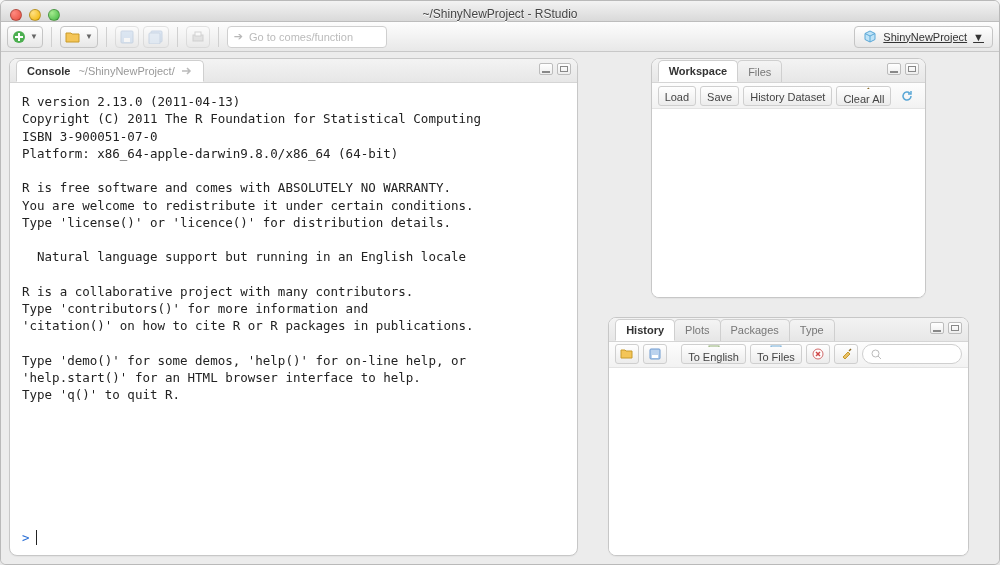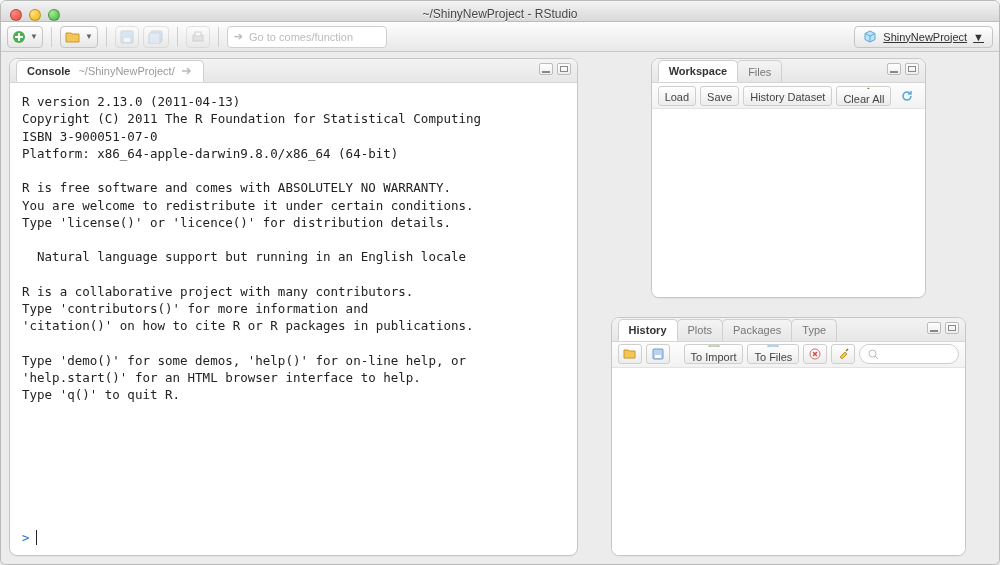--- a/index.html
+++ b/index.html
@@ -304,21 +304,21 @@
                 <rect x="1" y="1" width="10" height="10" rx="1" fill="#bcd3ee" stroke="#6f9bd0"></rect>
                 <rect x="3" y="7" width="6" height="3" fill="#fff"></rect>
               </svg>
           </div>
           <div style="width:6px"></div>
           <div class="pbtn">
             <svg width="12" height="12">
                 <rect x="1" y="1" width="10" height="10" fill="#fff" stroke="#8fae72"></rect>
                 <path d="M3 6h5M6 4l2 2-2 2" stroke="#3a7f2d" fill="none"></path>
               </svg>
-            <span>To Import</span>
+            <span>To English</span>
           </div>
           <div class="pbtn">
             <svg width="12" height="12">
                 <rect x="1" y="1" width="10" height="10" fill="#fff" stroke="#6fa9d6"></rect>
                 <path d="M3 6h5M6 4l2 2-2 2" stroke="#2d6fa7" fill="none"></path>
               </svg>
             <span>To Files</span>
           </div>
           <div class="ibtn">
             <svg width="12" height="12">

